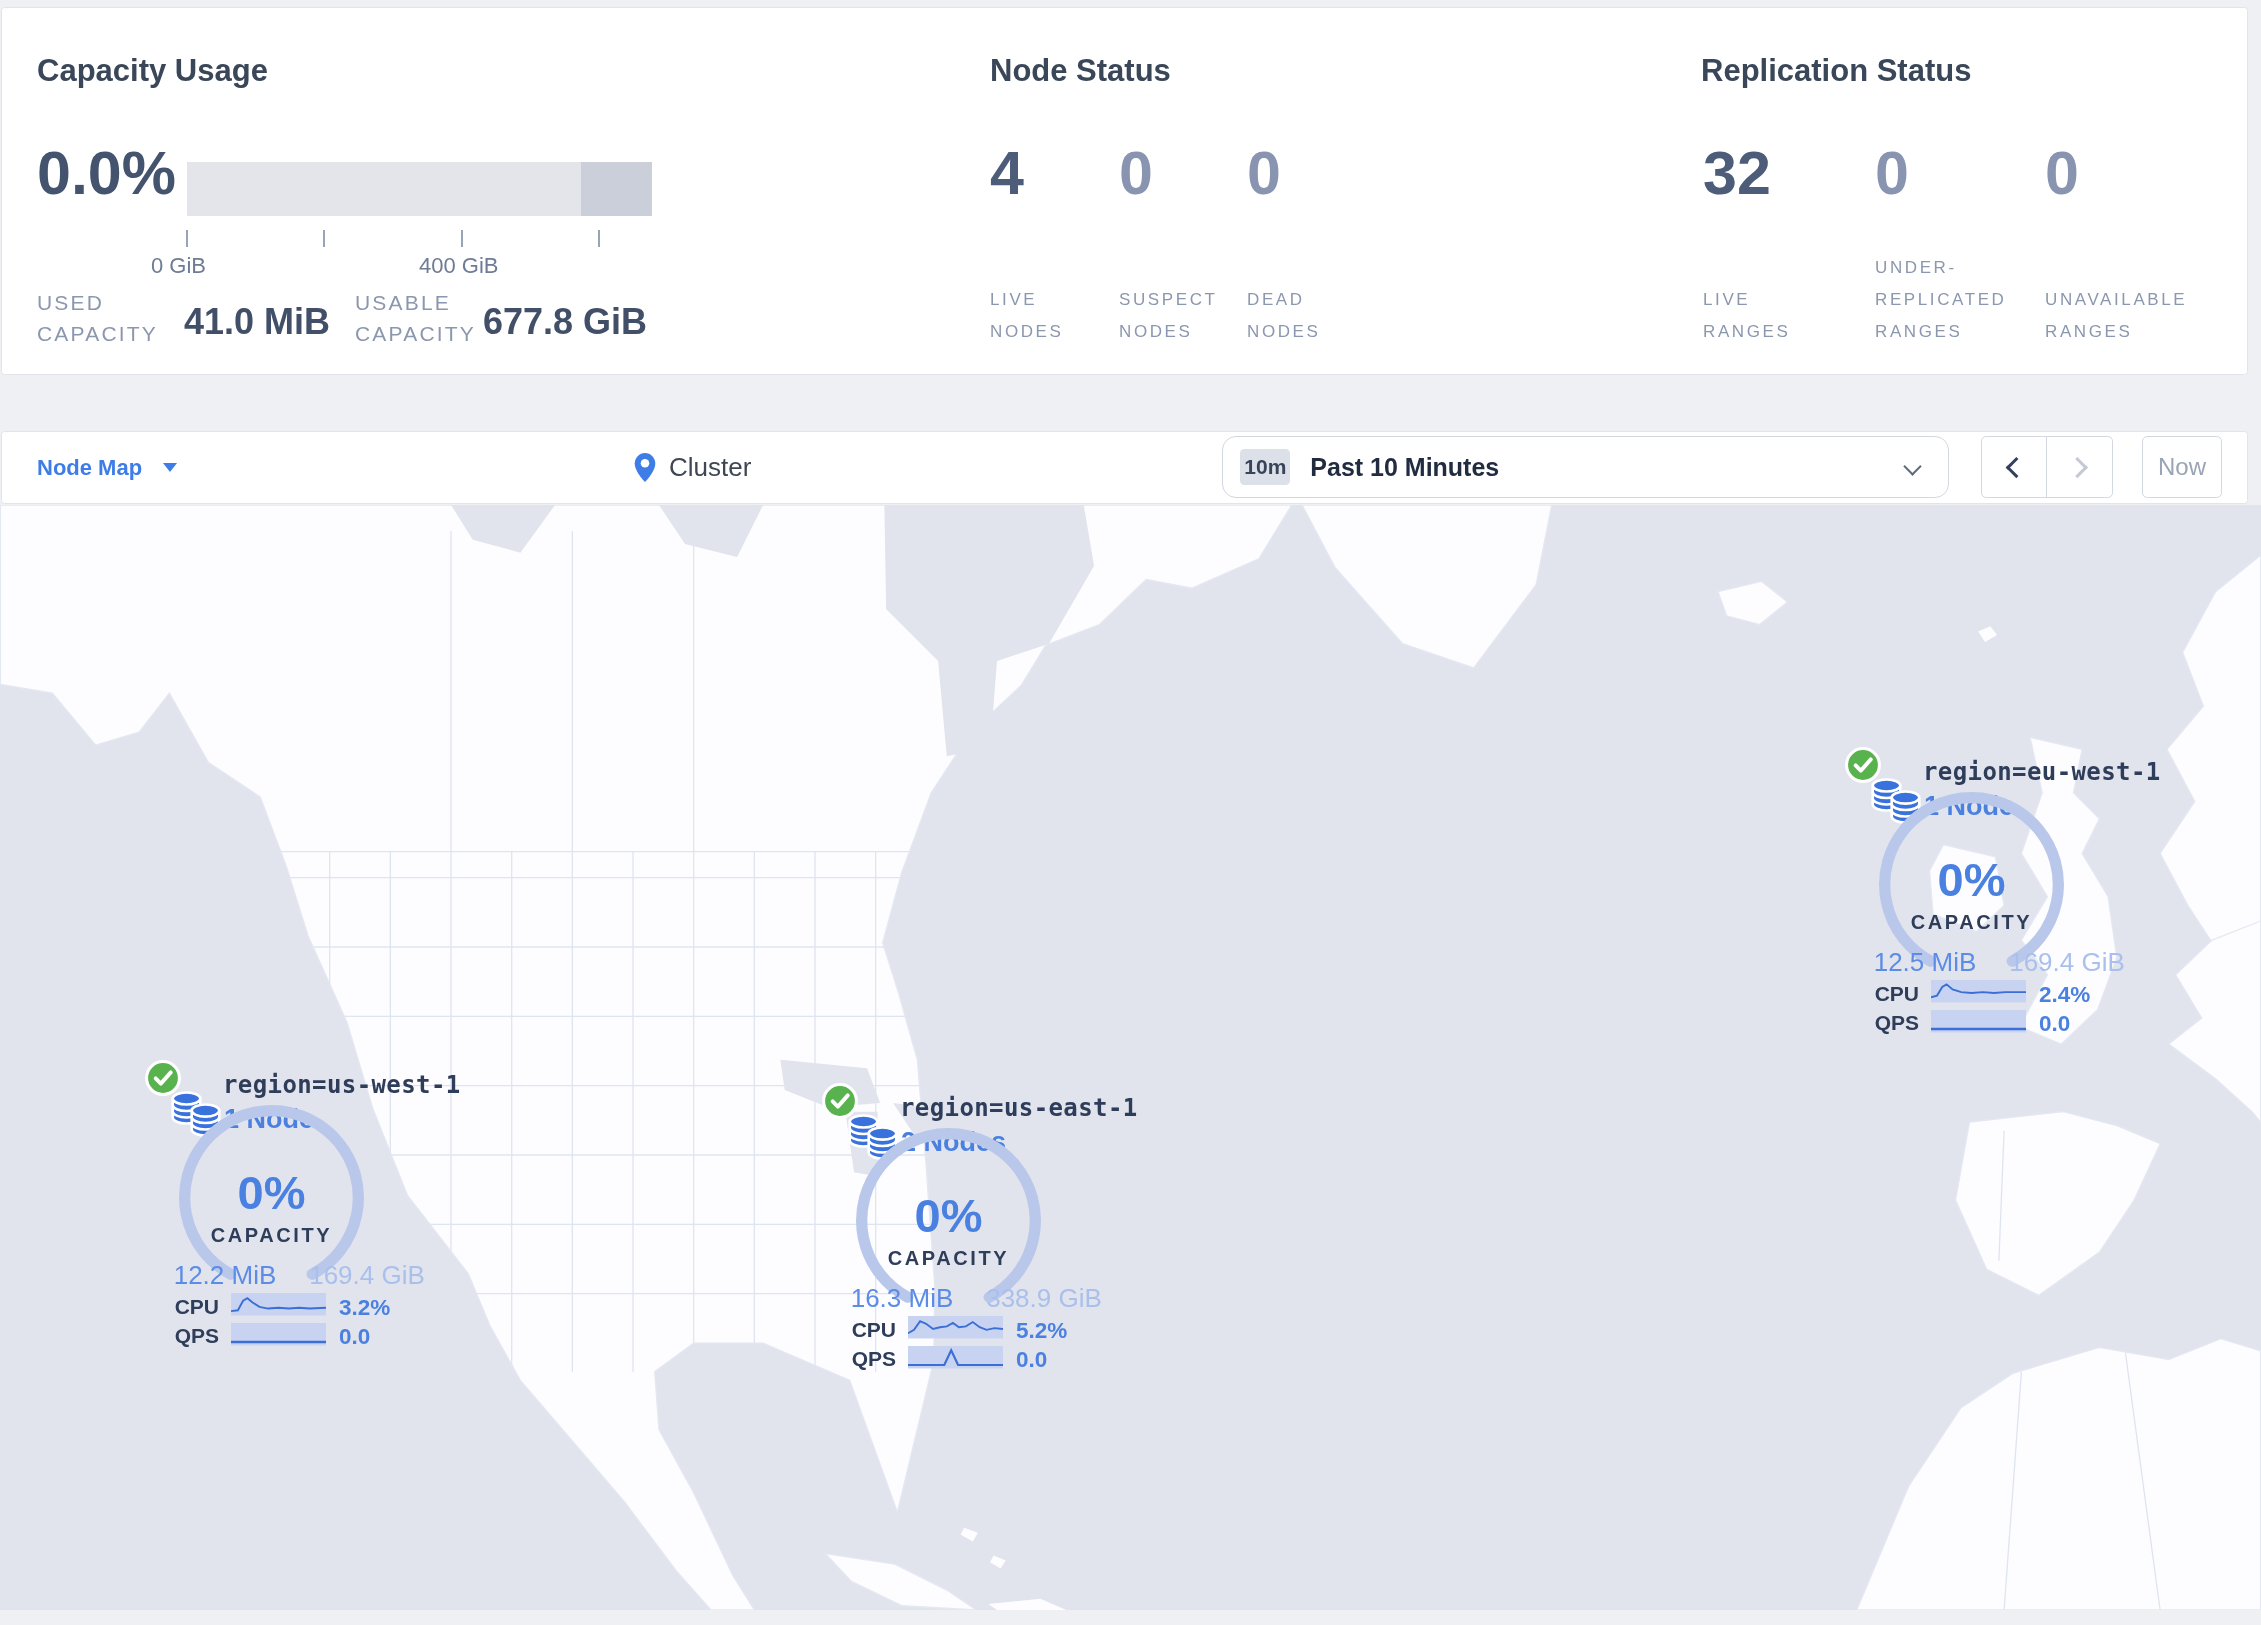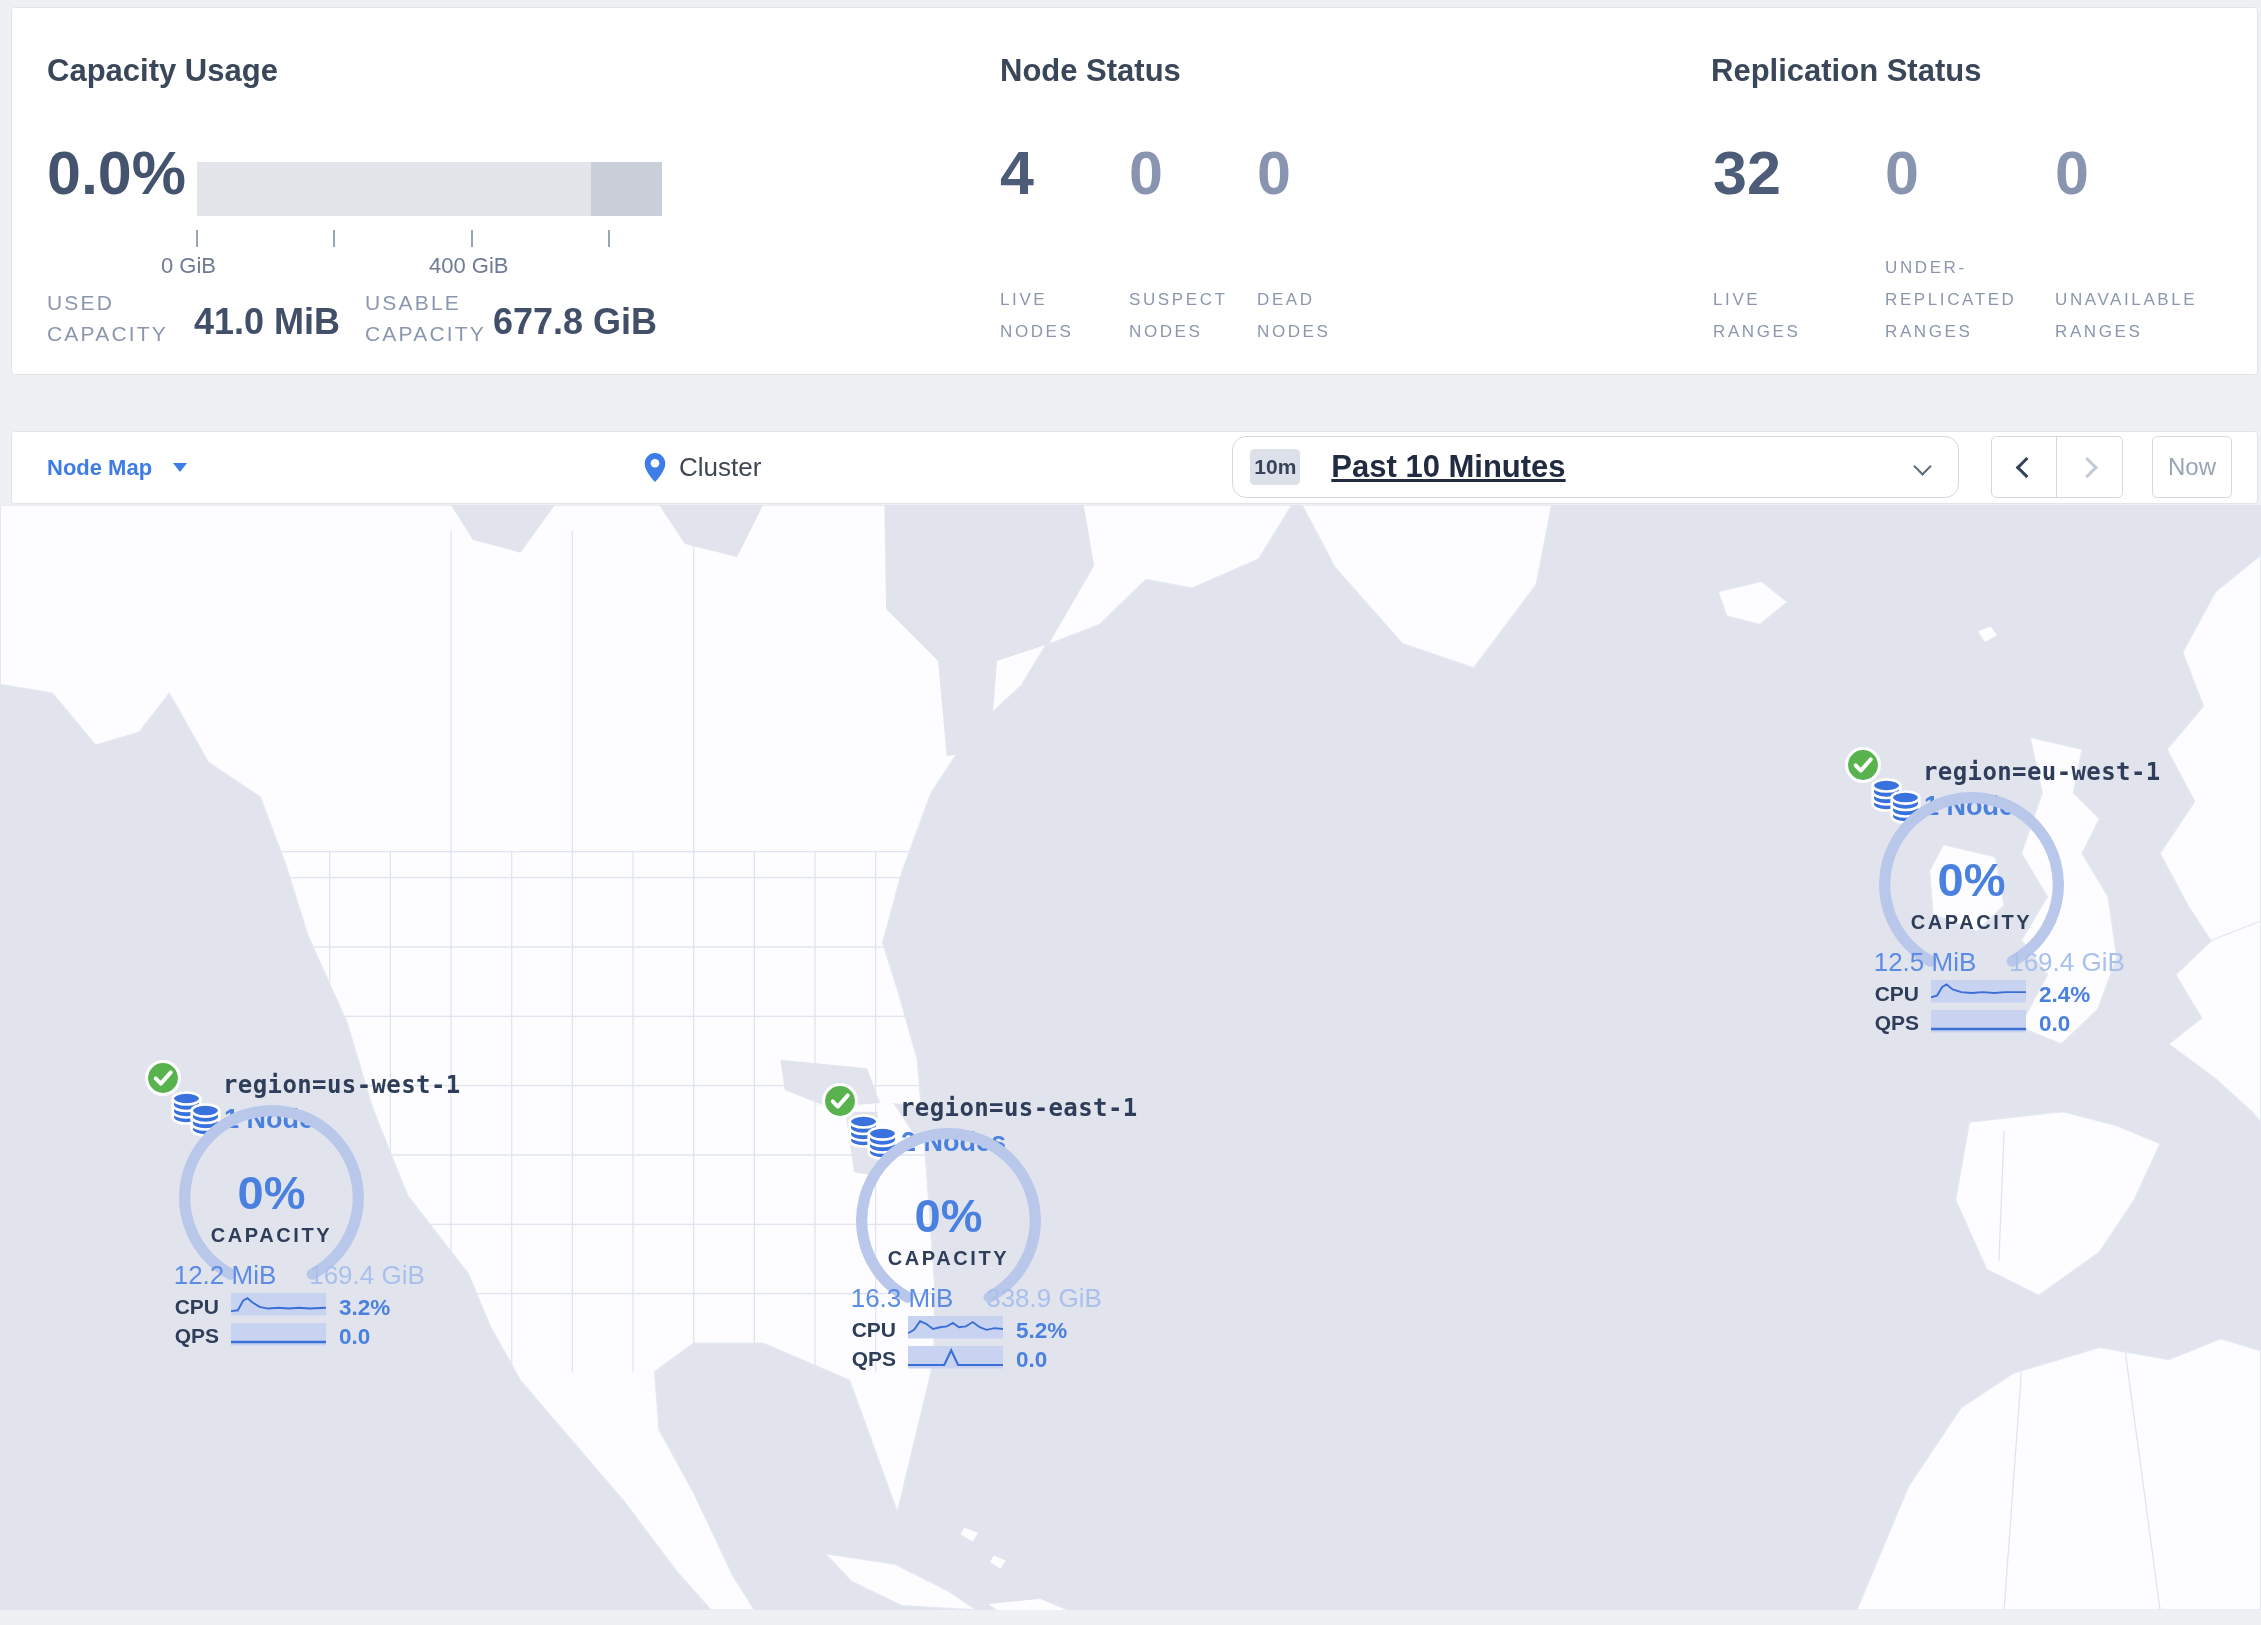--- a/index.html
+++ b/index.html
@@ -1,19 +1,19 @@
 <!DOCTYPE html>
 <html style="font-size:14px"><head>
 <meta charset="utf-8">
 <style>
   * { margin:0; padding:0; box-sizing:border-box; }
   html,body { width:2261px; height:1626px; }
   body { background:#eef0f4; font-family:"Liberation Sans", sans-serif; color:#394455; overflow:hidden; position:relative; }
 
-  .band { position:absolute; left:11px; width:2247px; background:#ffffff; border:0.9px solid #e2e4ea; border-radius:3.5px; }
+  .band { position:absolute; left:1px; width:2247px; background:#ffffff; border:0.9px solid #e2e4ea; border-radius:3.5px; }
   .stats-band { top:7px; height:368px; }
   .toolbar { top:431px; height:73px; }
 
   .panel-title { position:absolute; top:45px; font-size:31px; font-weight:700; color:#3a4759; }
 
   
   .cap-pct { position:absolute; left:35px; top:130px; font-size:61px; font-weight:700; color:#44536e; }
   .cap-bar { position:absolute; left:185px; top:154px; width:465px; height:54px; background:#e3e5ea; }
   .cap-bar-seg { position:absolute; right:0; top:0; width:71px; height:54px; background:#cacfd9; }
   .tick { position:absolute; top:222px; width:1.7px; height:17.3px; background:#99a4b7; }
@@ -27,21 +27,21 @@
   .big-light { color:#8995b0; }
   .stat-label { position:absolute; top:276px; font-size:17px; letter-spacing:2.6px; color:#8b97ae; line-height:32px; }
   .stat-label.three-line { top:244px; }
 
   
   .nodemap { position:absolute; left:35px; top:0; height:71px; display:flex; align-items:center; gap:21px; font-size:22px; font-weight:600; color:#3e7ce8; cursor:pointer; }
   .caret-down { width:0; height:0; border-left:7.8px solid transparent; border-right:7.8px solid transparent; border-top:9.5px solid #3e7ce8; }
   .crumb { position:absolute; left:631px; top:0; height:71px; display:flex; align-items:center; gap:12px; font-size:26px; color:#3f4754; }
   .timebox { position:absolute; left:1220px; top:4.3px; width:727px; height:62px; border:1.7px solid #d3d8e0; border-radius:14px; background:#fff; display:flex; align-items:center; cursor:pointer; }
   .time-badge { margin-left:17.3px; width:50px; height:36px; background:#dce1e9; border-radius:4.3px; display:flex; align-items:center; justify-content:center; font-size:21px; font-weight:700; color:#39445a; }
-  .time-label { margin-left:31px; font-size:31px; font-weight:600; color:#222c41;text-decoration:underline; }
+  .time-label { margin-left:20px; font-size:25px; font-weight:600; color:#222c41; }
   .chev-down { position:absolute; right:29.5px; top:22.5px; width:13px; height:13px; border-right:2.2px solid #5f6a7e; border-bottom:2.2px solid #5f6a7e; transform:rotate(45deg); }
   .arrows { position:absolute; left:1979px; top:4.3px; width:132px; height:62px; border:1.7px solid #d3d8e0; border-radius:5.2px; background:#fff; display:flex; }
   .arrow-btn { width:50%; display:flex; align-items:center; justify-content:center; cursor:pointer; }
   .arrow-btn.prev { border-right:1.7px solid #d3d8e0; }
   .chev-left { width:14.7px; height:14.7px; border-left:3.5px solid #33415c; border-bottom:3.5px solid #33415c; transform:rotate(45deg); margin-left:5.2px; }
   .chev-right { width:14.7px; height:14.7px; border-right:3.5px solid #c3c9d5; border-top:3.5px solid #c3c9d5; transform:rotate(45deg); margin-right:5.2px; }
   .nowbtn { position:absolute; left:2140px; top:4.3px; width:80px; height:62px; border:1.7px solid #d3d8e0; border-radius:5.2px; background:#fff; display:flex; align-items:center; justify-content:center; font-size:24px; color:#9aa4b5; cursor:pointer; }
 
   
   .map { position:absolute; left:0; top:505px; width:2261px; height:1105px; background:#e1e4ed; overflow:hidden; }

